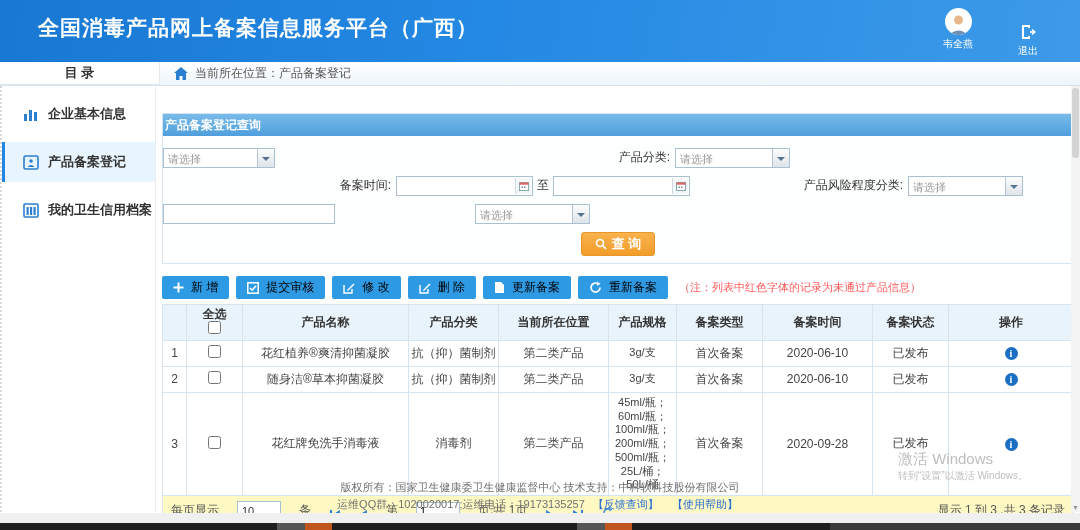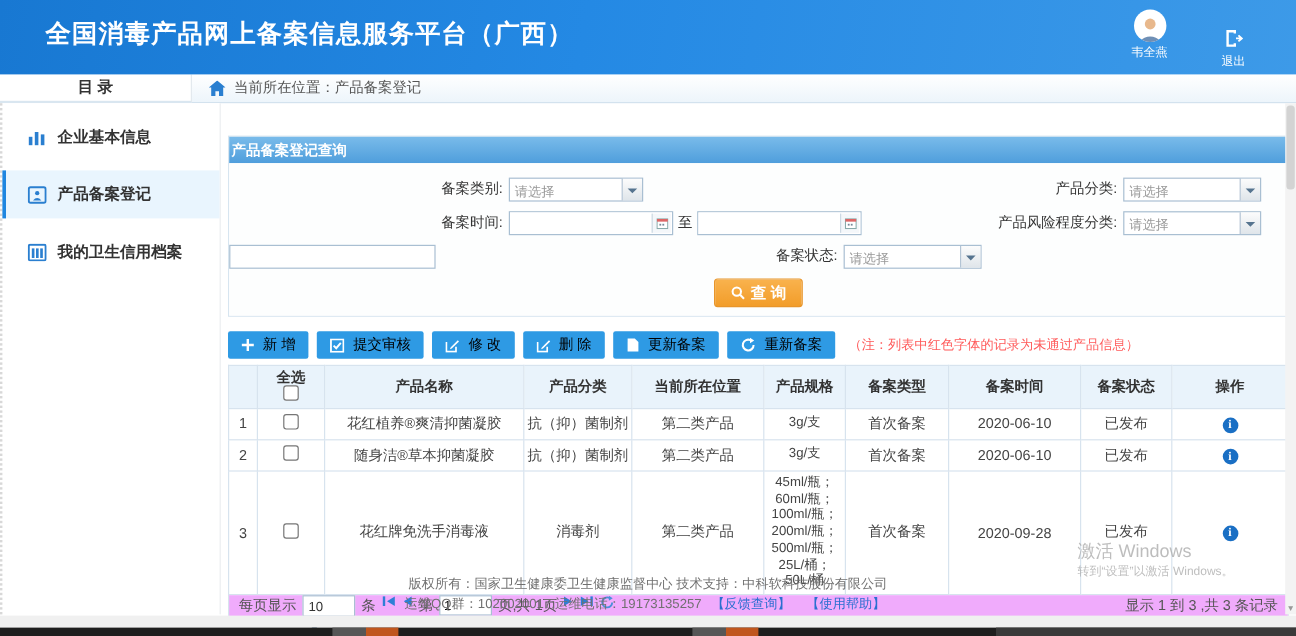--- a/index.html
+++ b/index.html
@@ -15,21 +15,21 @@
   .logout-box { position:absolute; right:30px; top:23px; width:44px; text-align:center; color:#fff; cursor:pointer; font-size:10px; }
   .logout-box svg { display:block; margin:0 auto 3px; }
 
   
   .subbar { display:flex; height:24px; }
   .menu-title { width:160px; background:#fff; border-bottom:2px solid #d9e6f0; border-right:1px solid #e3e9ee; text-align:center; font-size:13px; font-weight:bold; color:#333; line-height:22px; }
   .breadcrumb { flex:1; background:linear-gradient(#ffffff,#edf5fb); border-bottom:1px solid #d3e2ee; display:flex; align-items:center; padding-left:14px; font-size:12px; color:#555; gap:7px; }
 
   
   .main { display:flex; height:426px; }
-  .sidebar { width:184px; background:#fff; border-right:1px solid #ebeef1; border-left:2px dotted #d8d8d8; }
+  .sidebar { width:156px; background:#fff; border-right:1px solid #ebeef1; border-left:2px dotted #d8d8d8; }
   .side-item { display:flex; align-items:center; gap:9px; height:40px; padding-left:18px; font-size:13px; font-weight:bold; color:#333; border-left:3px solid transparent; cursor:pointer; margin-top:8px; }
   .side-item.active { background:#e9f5fe; border-left:3px solid #1f86e0; }
   .side-item svg { flex:0 0 auto; }
 
   .content { position:relative; flex:1; padding:0 6px; }
 
   
   .panel { margin-top:27px; border:1px solid #d7e5f0; }
   .panel-hd { height:22px; line-height:22px; background:linear-gradient(#79bbea,#4f9edc); color:#fff; font-size:12px; font-weight:bold; padding-left:2px; }
   .panel-bd { padding:9px 0 7px; background:#fdfefe; }
@@ -56,21 +56,21 @@
 
   
   table { width:100%; border-collapse:collapse; table-layout:fixed; margin-top:5px; }
   th,td { border:1px solid #d7e3ee; font-size:12px; color:#444; text-align:center; vertical-align:middle; padding:2px 1px; overflow:hidden; }
   thead th { background:#e9f3fb; font-weight:bold; color:#333; height:32px; line-height:1.2; }
   tbody tr { height:26px; background:#fff; }
   td.spec { font-size:11px; line-height:1.25; padding:3px 2px; }
   .info-dot { display:inline-block; width:13px; height:13px; line-height:13px; border-radius:50%; background:#1a6fc4; color:#fff; font-size:10px; font-weight:bold; font-family:"Liberation Serif",serif; cursor:pointer; }
 
   
-  .pager { display:flex; align-items:flex-start; height:24px; background:#f0abfc; border:1px solid #d8e4ee; border-top:0; font-size:12px; color:#555; padding:0 8px; gap:5px; }
+  .pager { display:flex; align-items:flex-end; height:24px; background:#fef9c3; border:1px solid #d8e4ee; border-top:0; font-size:12px; color:#555; padding:0 8px; gap:18px; }
   .pager .fake-select { width:44px; height:18px;flex-direction:column; }
   .pg-ico { display:flex; align-items:center; cursor:pointer; }
   .page-input { width:44px; height:17px; border:1px solid #a9bfd2; font-size:11px; padding:0 3px; }
   .pager-right { margin-left:auto; color:#555; }
 
   
   .footer { position:absolute; left:0; right:0; bottom:17px; text-align:center; font-size:11px; color:#707070; line-height:1.55; }
   .footer a { color:#2a6fd0; text-decoration:none; margin:0 5px; cursor:pointer; }
   .gray-band { position:absolute; left:0; right:0; bottom:7px; height:10px; background:#f0f0f0; }
   .taskbar { position:absolute; left:0; right:0; bottom:0; height:7px; background:#1e1e1e; }
@@ -151,21 +151,20 @@
       </div>
     </aside>
 
     <section class="content">
 
       <div class="panel">
         <div class="panel-hd">产品备案登记查询</div>
         <div class="panel-bd">
 
           <div class="form-row">
-            <span class="lbl">备案类别:</span>
             <span class="fld">
               <span class="fake-select w110">
                 <span class="fs-text">请选择</span>
                 <span class="fs-btn"></span>
               </span>
             </span>
             <span class="lbl2">产品分类:</span>
             <span class="fake-select w115">
               <span class="fs-text">请选择</span>
               <span class="fs-btn"></span>
@@ -203,21 +202,20 @@
             <span class="fake-select w115">
               <span class="fs-text">请选择</span>
               <span class="fs-btn"></span>
             </span>
           </div>
 
           <div class="form-row">
             <span class="fld">
               <input class="txt-input" type="text" value="" style="">
             </span>
-            <span class="lbl2">备案状态:</span>
             <span class="fake-select w115">
               <span class="fs-text">请选择</span>
               <span class="fs-btn"></span>
             </span>
           </div>
 
           <div class="btn-row">
             <div class="query-btn">
               <svg width="12" height="12" viewBox="0 0 12 12">
                 <circle cx="5" cy="5" r="3.5" fill="none" stroke="#fff" stroke-width="1.7"></circle>

